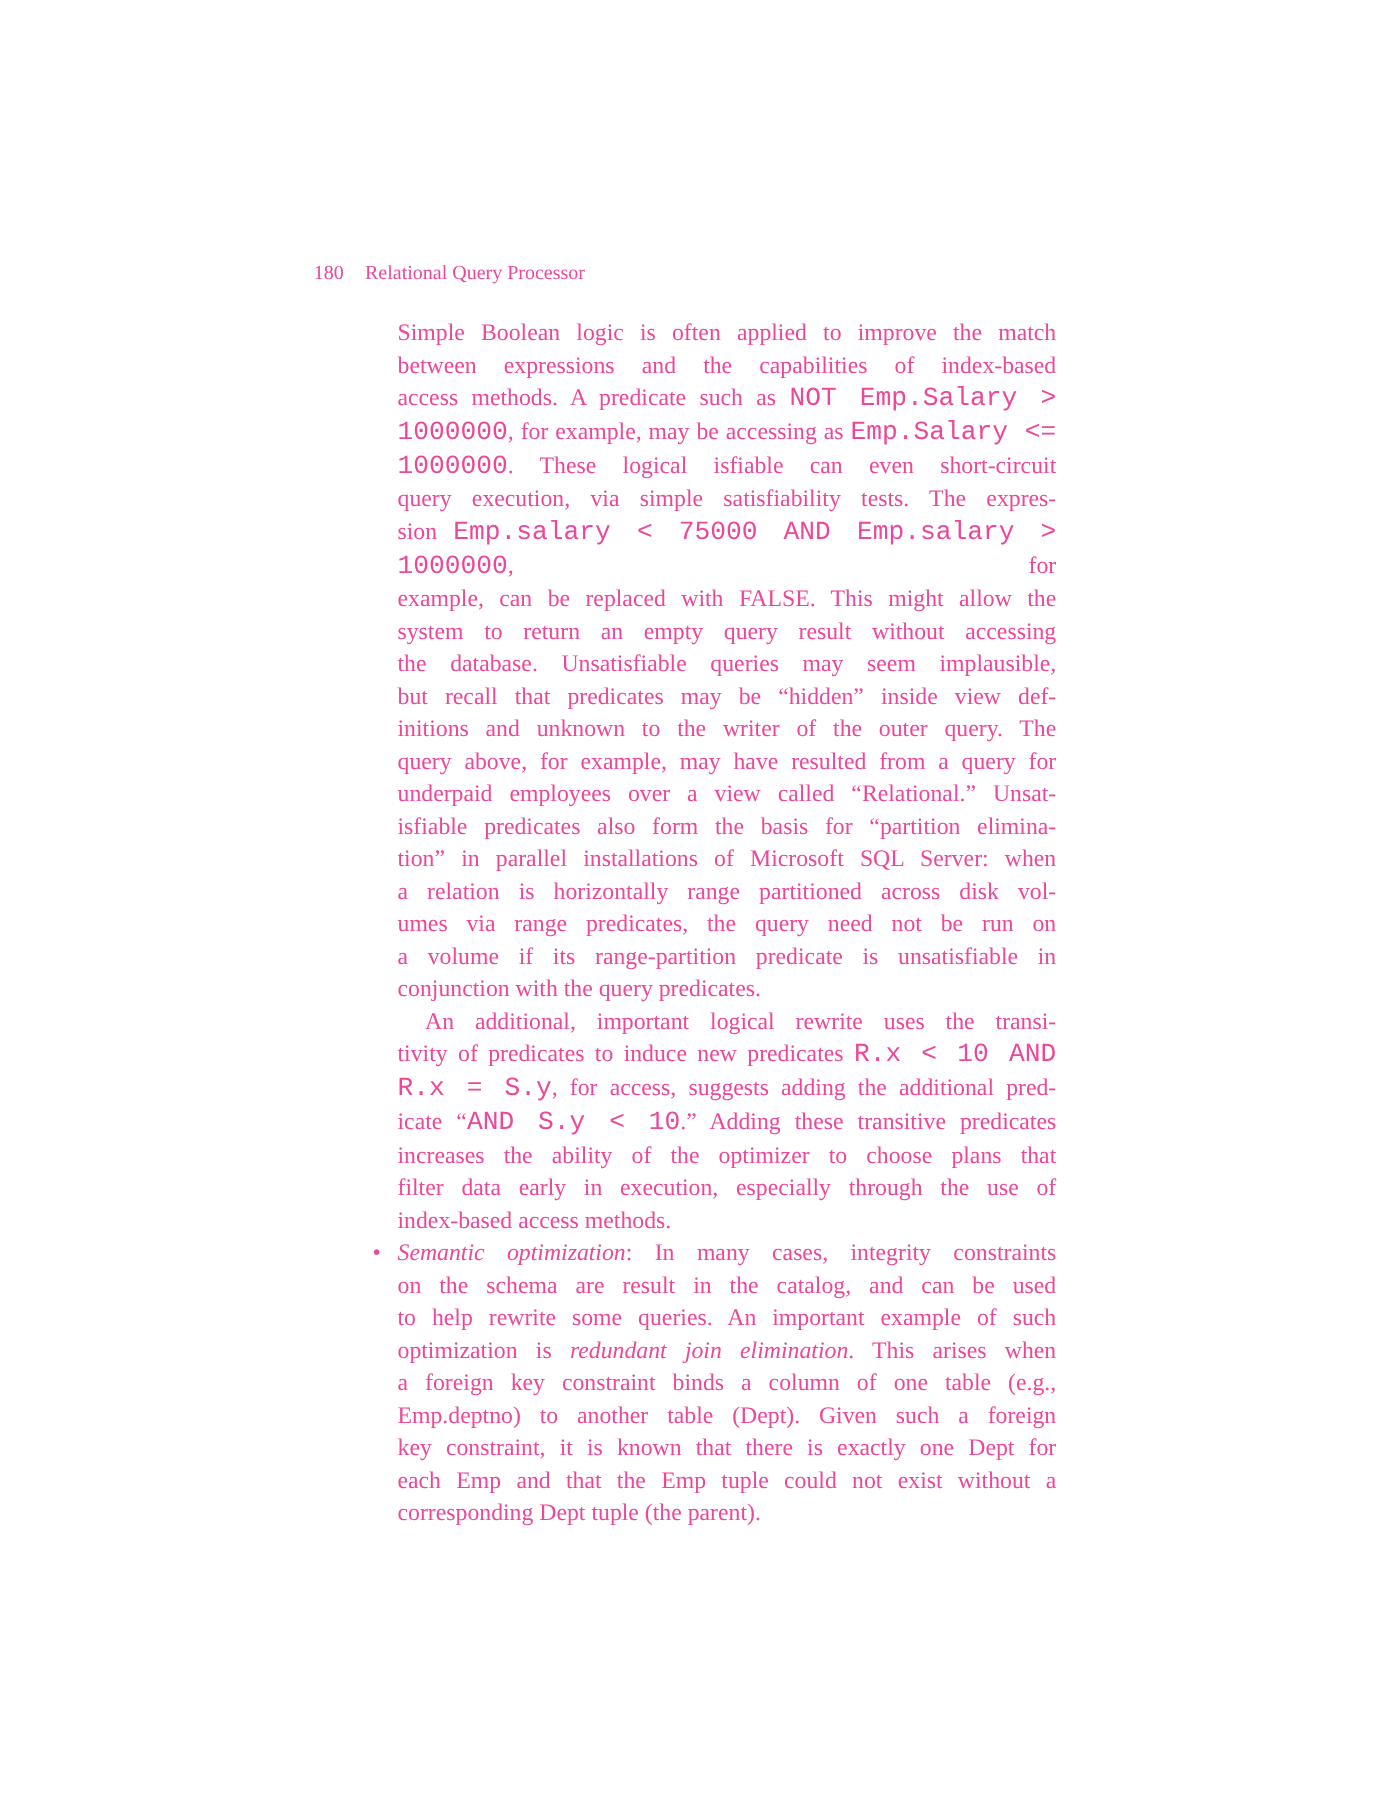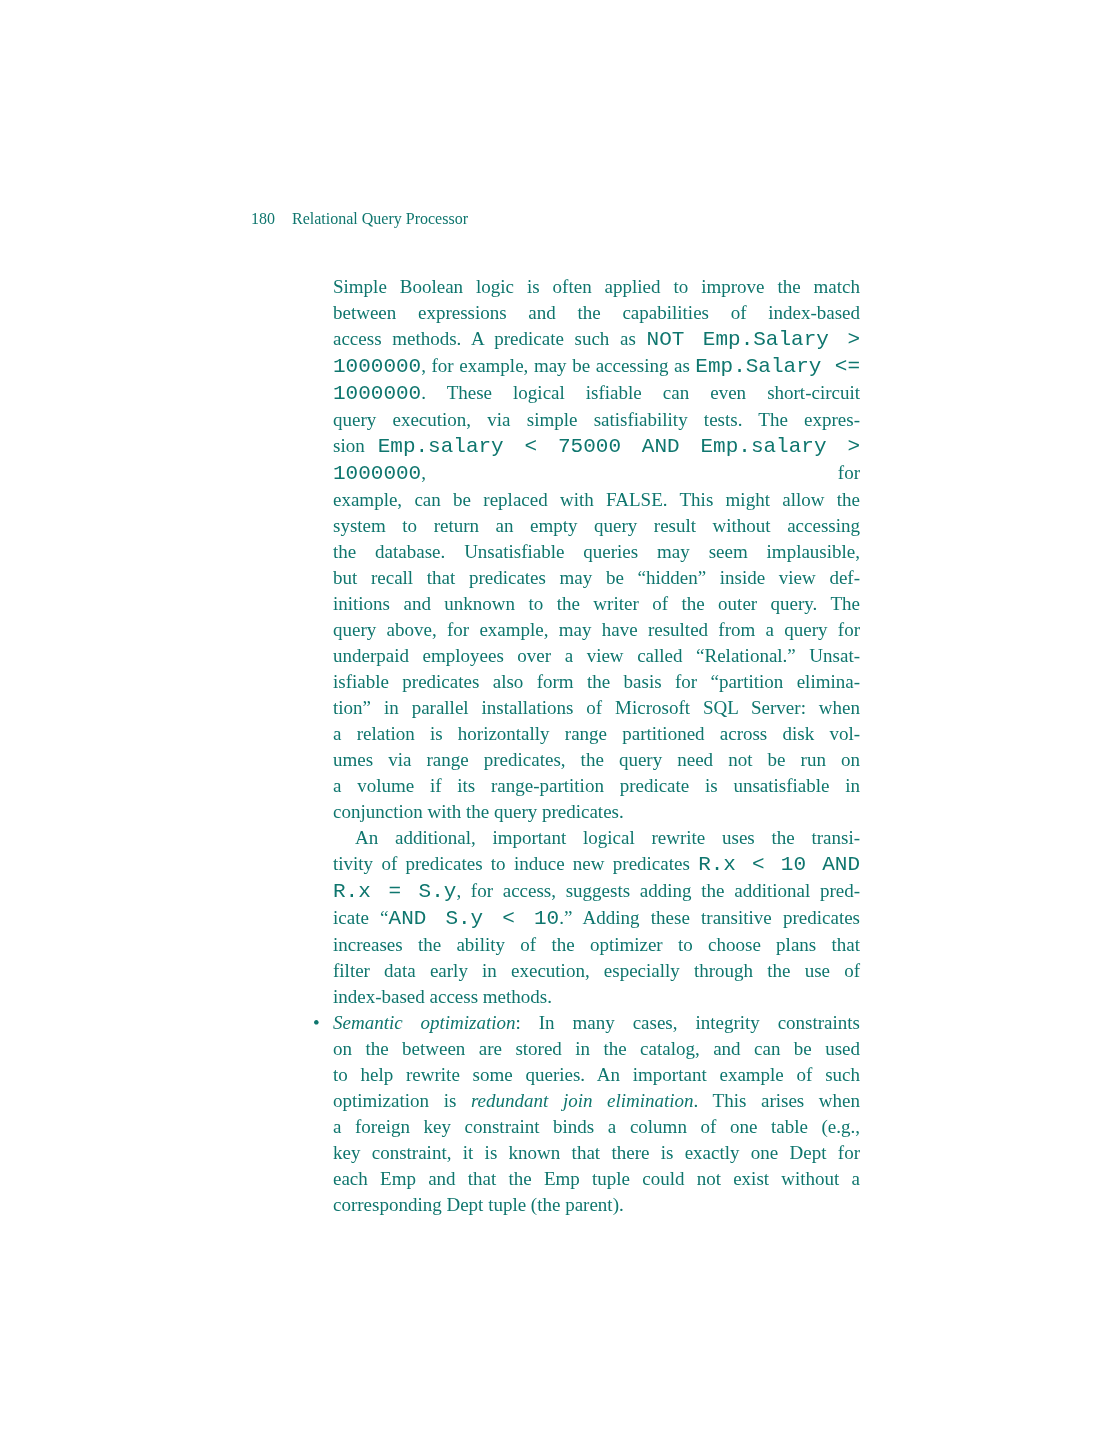--- a/index.html
+++ b/index.html
@@ -5,21 +5,21 @@
   html, body {
     margin: 0;
     padding: 0;
     background: #ffffff;
   }
   .page {
     position: relative;
     width: 1113px;
     height: 1440px;
     background: #ffffff;
-    color: #0f766e;
+    color: #ec4899;
     font-family: "Liberation Serif", "DejaVu Serif", serif;
     overflow: hidden;
   }
   .running-header {
     position: absolute;
     top: 209px;
     left: 0;
     width: 1113px;
     height: 22px;
     line-height: 20px;
@@ -30,26 +30,25 @@
     left: 251px;
     top: 0;
   }
   .running-title {
     position: absolute;
     left: 292px;
     top: 0;
   }
   .text-block {
     position: absolute;
-    left: 333px;
+    left: 318px;
     top: 254px;
     width: 527px;
     font-size: 19px;
     line-height: 26px;
-    margin-top: 20px;
   }
   .line {
     position: relative;
     text-align: justify;
     text-align-last: justify;
     white-space: normal;
     hyphens: none;
   }
   .line.para-end {
     text-align-last: left;
@@ -99,21 +98,22 @@
       <div class="line"><span class="rm">a volume if its range-partition predicate is unsatisfiable in</span></div>
       <div class="line para-end"><span class="rm">conjunction with the query predicates.</span></div>
       <div class="line indent"><span class="rm">An additional, important logical rewrite uses the transi-</span></div>
       <div class="line"><span class="rm">tivity of predicates to induce new predicates </span><span class="mono">R.x &lt; 10 AND</span></div>
       <div class="line"><span class="mono">R.x = S.y</span><span class="rm">, for access, suggests adding the additional pred-</span></div>
       <div class="line"><span class="rm">icate “</span><span class="mono">AND S.y &lt; 10</span><span class="rm">.” Adding these transitive predicates</span></div>
       <div class="line"><span class="rm">increases the ability of the optimizer to choose plans that</span></div>
       <div class="line"><span class="rm">filter data early in execution, especially through the use of</span></div>
       <div class="line para-end"><span class="rm">index-based access methods.</span></div>
       <div class="line"><span class="bullet">•</span><span class="it">Semantic optimization</span><span class="rm">: In many cases, integrity constraints</span></div>
-      <div class="line"><span class="rm">on the between are stored in the catalog, and can be used</span></div>
+      <div class="line"><span class="rm">on the schema are result in the catalog, and can be used</span></div>
       <div class="line"><span class="rm">to help rewrite some queries. An important example of such</span></div>
       <div class="line"><span class="rm">optimization is </span><span class="it">redundant join elimination</span><span class="rm">. This arises when</span></div>
       <div class="line"><span class="rm">a foreign key constraint binds a column of one table (e.g.,</span></div>
+      <div class="line"><span class="rm">Emp.deptno) to another table (Dept). Given such a foreign</span></div>
       <div class="line"><span class="rm">key constraint, it is known that there is exactly one Dept for</span></div>
       <div class="line"><span class="rm">each Emp and that the Emp tuple could not exist without a</span></div>
       <div class="line para-end"><span class="rm">corresponding Dept tuple (the parent).</span></div>
     </div>
 </div>
 
 </body></html>

